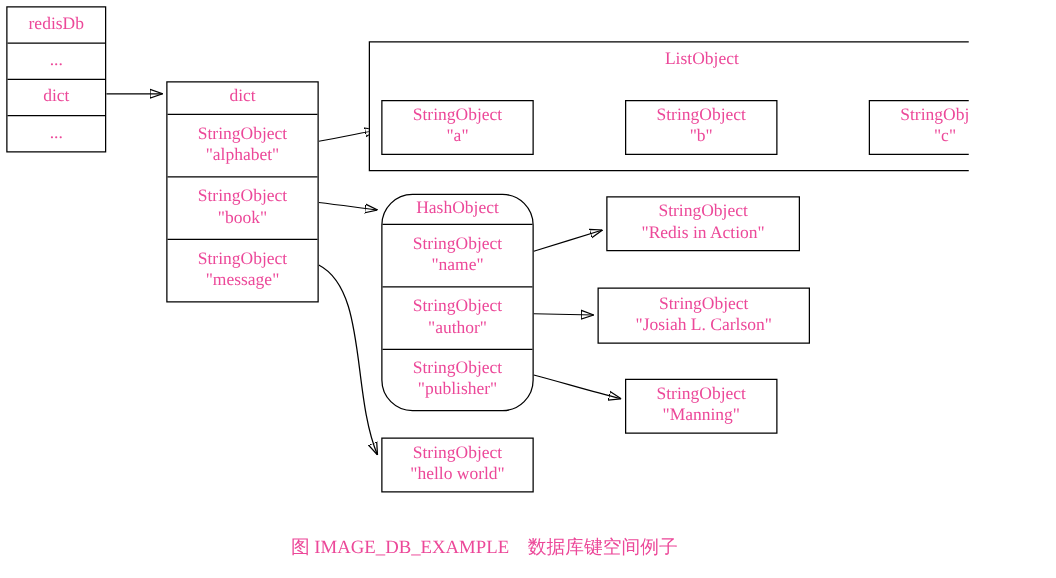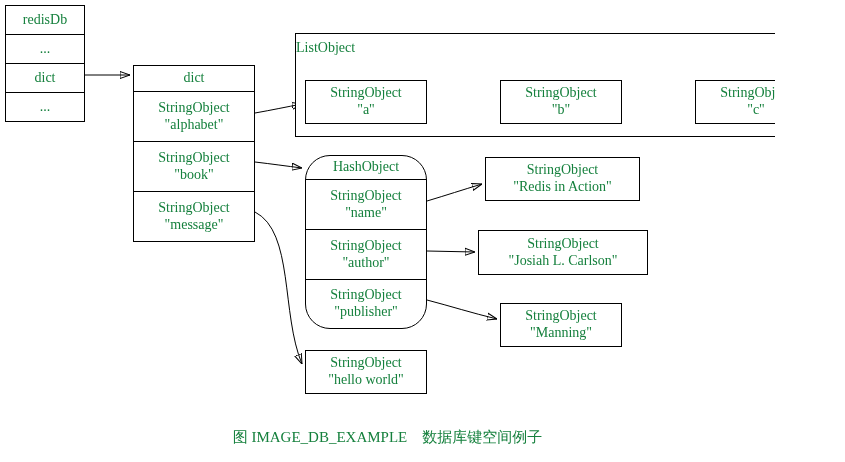--- a/index.html
+++ b/index.html
@@ -3,21 +3,21 @@
 <meta charset="utf-8">
 <style>
   html, body { margin: 0; padding: 0; background: #ffffff; }
   .canvas {
     position: relative;
     width: 775px;
     height: 462px;
     background: #ffffff;
     font-family: "Liberation Serif", "DejaVu Serif", serif;
     font-size: 14px;
-    color: #15803d;
+    color: #ec4899;
     overflow: hidden;
   }
   .edges { position: absolute; left: 0; top: 0; }
   .edges path { stroke: #000000; stroke-width: 1; fill: none; }
 
   .vtable {
     position: absolute;
     border: 1px solid #000000;
     background: #ffffff;
     box-sizing: border-box;
@@ -46,21 +46,21 @@
     line-height: 1.2;
   }
 
   .cluster {
     position: absolute;
     border: 1px solid #000000;
     background: #ffffff;
     box-sizing: border-box;
   }
   .cluster-title {
-    text-align: left;
+    text-align: center;
     padding-top: 6px;
   }
 
   .caption {
     position: absolute;
     left: 0;
     right: 0;
     top: 428px;
     text-align: center;
     font-size: 15px;

